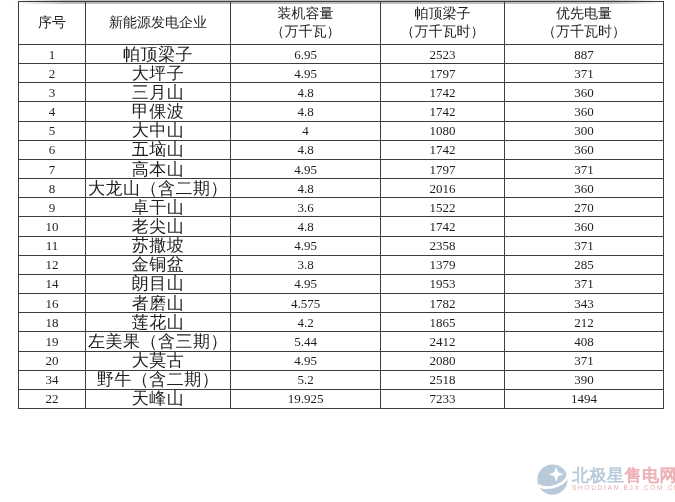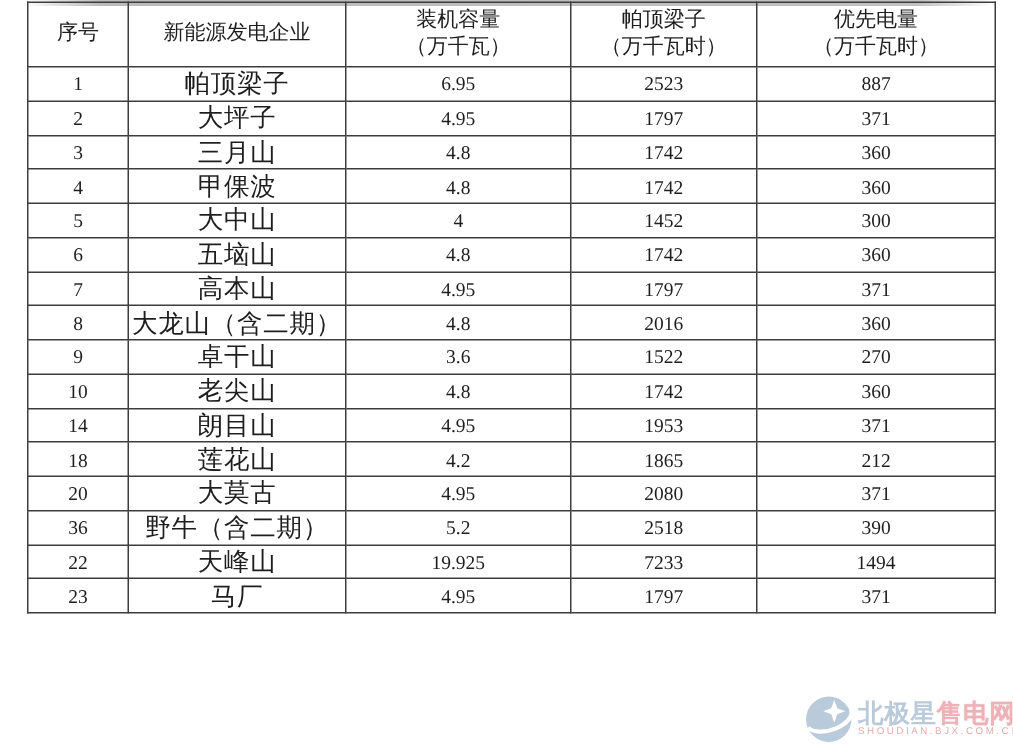--- a/index.html
+++ b/index.html
@@ -157,21 +157,21 @@
           <td>4</td>
           <td>甲倮波</td>
           <td>4.8</td>
           <td>1742</td>
           <td>360</td>
         </tr>
         <tr>
           <td>5</td>
           <td>大中山</td>
           <td>4</td>
-          <td>1452</td>
+          <td>1080</td>
           <td>300</td>
         </tr>
         <tr>
           <td>6</td>
           <td>五垴山</td>
           <td>4.8</td>
           <td>1742</td>
           <td>360</td>
         </tr>
         <tr>
@@ -196,60 +196,81 @@
           <td>270</td>
         </tr>
         <tr>
           <td>10</td>
           <td>老尖山</td>
           <td>4.8</td>
           <td>1742</td>
           <td>360</td>
         </tr>
         <tr>
+          <td>11</td>
+          <td>苏撒坡</td>
+          <td>4.95</td>
+          <td>2358</td>
+          <td>371</td>
+        </tr>
+        <tr>
+          <td>12</td>
+          <td>金铜盆</td>
+          <td>3.8</td>
+          <td>1379</td>
+          <td>285</td>
+        </tr>
+        <tr>
           <td>14</td>
           <td>朗目山</td>
           <td>4.95</td>
           <td>1953</td>
           <td>371</td>
+        </tr>
+        <tr>
+          <td>16</td>
+          <td>者磨山</td>
+          <td>4.575</td>
+          <td>1782</td>
+          <td>343</td>
         </tr>
         <tr>
           <td>18</td>
           <td>莲花山</td>
           <td>4.2</td>
           <td>1865</td>
           <td>212</td>
         </tr>
         <tr>
+          <td>19</td>
+          <td>左美果（含三期）</td>
+          <td>5.44</td>
+          <td>2412</td>
+          <td>408</td>
+        </tr>
+        <tr>
           <td>20</td>
           <td>大莫古</td>
           <td>4.95</td>
           <td>2080</td>
           <td>371</td>
         </tr>
         <tr>
-          <td>36</td>
+          <td>34</td>
           <td>野牛（含二期）</td>
           <td>5.2</td>
           <td>2518</td>
           <td>390</td>
         </tr>
         <tr>
           <td>22</td>
           <td>天峰山</td>
           <td>19.925</td>
           <td>7233</td>
           <td>1494</td>
-        </tr>
-        <tr>
-          <td>23</td>
-          <td>马厂</td>
-          <td>4.95</td>
-          <td>1797</td>
-          <td>371</td>
         </tr>
       </tbody>
   </table>
 
   <div class="watermark">
     <span class="wm-logo">
       <svg viewBox="0 0 36 36" xmlns="http://www.w3.org/2000/svg">
         <circle cx="18" cy="18" r="16.5" fill="var(--wm-blue, #9fb6cc)"></circle>
         <path d="M3 24 A 17 9 -18 0 0 34 11" stroke="#ffffff" stroke-width="3" fill="none"></path>
         <polygon points="22,4 24.2,10 30,12.2 24.2,14.4 22,20.4 19.8,14.4 14,12.2 19.8,10" fill="#ffffff"></polygon>

